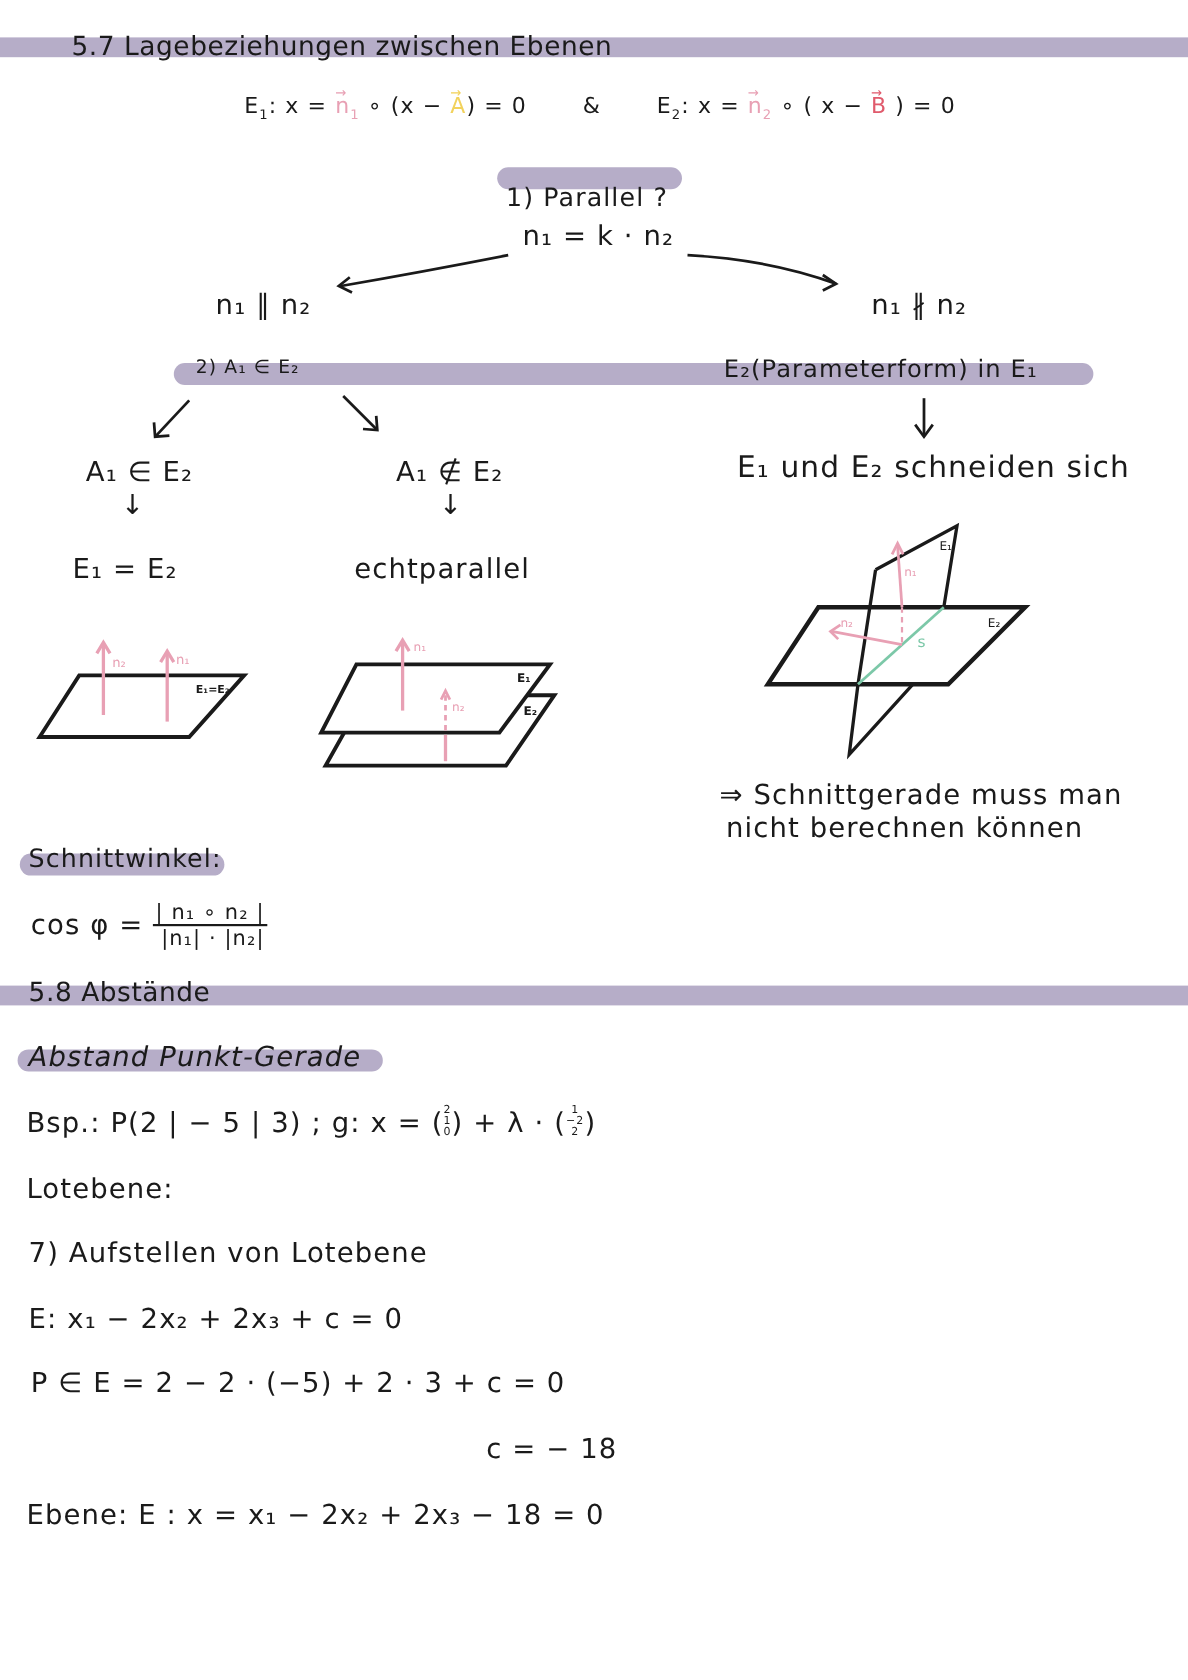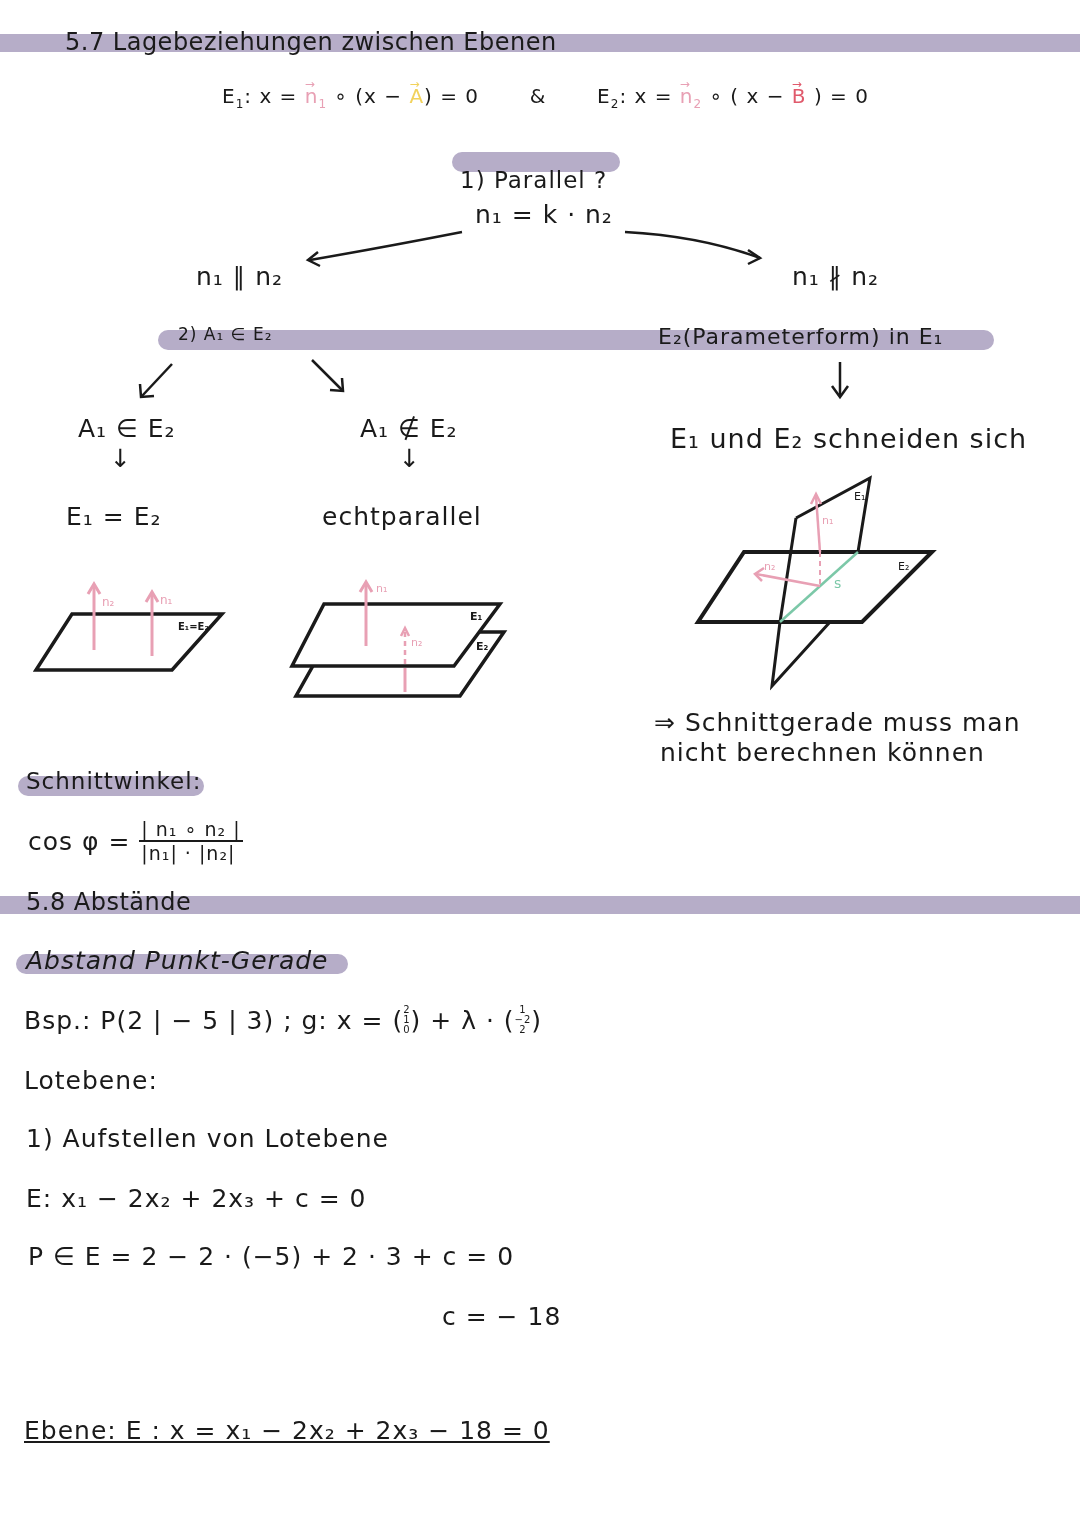--- a/index.html
+++ b/index.html
@@ -10,21 +10,21 @@
   .pill { position:absolute; background:#b6adc8; border-radius:12px; }
   .h1 { font-size:24px; letter-spacing:0.5px; }
   .txt { font-size:25px; letter-spacing:1px; }
   .txt-lg { font-size:20px; letter-spacing:1px; }
   .pink { color:#e8a0b4; }
   .yellow { color:#f2d25c; }
   .red { color:#e05a6c; }
   sub { font-size:60%; }
   .vec { position:relative; display:inline-block; }
   .vec::before { content:"→"; position:absolute; top:-0.62em; left:0; font-size:0.6em; }
-  .frac { display:inline-block; vertical-align:middle; text-align:left; font-size:19px; }
+  .frac { display:inline-block; vertical-align:middle; text-align:right; font-size:19px; }
   .frac .num { border-bottom:2px solid #1a1a1a; padding:0 2px; }
   .frac .den { padding:0 2px; }
   svg { position:absolute; overflow:visible; }
 </style>
 </head>
 <body>
 
 <div class="hl-bar" style="left:0;top:34px;width:1080px;"></div>
 <div class="abs h1" style="left:26px;top:28px;margin-left:39px;">5.7 Lagebeziehungen zwischen Ebenen</div>
 
@@ -63,21 +63,21 @@
 <div class="abs txt" style="left:658px;top:324px;font-size:22px;">E₂(Parameterform) in E₁</div>
 
 <div class="abs txt" style="left:78px;top:414px;">A₁ ∈  E₂</div>
 <div class="abs txt" style="left:110px;top:444px;">↓</div>
 <div class="abs txt" style="left:66px;top:502px;">E₁  =  E₂</div>
 
 <div class="abs txt" style="left:360px;top:414px;">A₁ ∉  E₂</div>
 <div class="abs txt" style="left:399px;top:444px;">↓</div>
 <div class="abs txt" style="left:322px;top:502px;">echtparallel</div>
 
-<div class="abs txt" style="left:670px;top:423px;font-size:27px;">E₁ und  E₂ schneiden sich</div>
+<div class="abs txt" style="left:670px;top:410px;font-size:27px;">E₁ und  E₂ schneiden sich</div>
 
 <svg style="left:0;top:570px;width:260px;height:120px;">
   <polygon points="72,44 222,44 172,100 36,100" fill="none" stroke="#1a1a1a" stroke-width="3.5"></polygon>
   <line x1="94" y1="80" x2="94" y2="16" stroke="#e8a0b4" stroke-width="3"></line>
   <path d="M88,24 L94,14 L100,24" stroke="#e8a0b4" stroke-width="3" fill="none"></path>
   <line x1="152" y1="86" x2="152" y2="24" stroke="#e8a0b4" stroke-width="3"></line>
   <path d="M146,32 L152,22 L158,32" stroke="#e8a0b4" stroke-width="3" fill="none"></path>
   <text x="102" y="36" font-size="12" fill="#e8a0b4" font-family="DejaVu Sans, sans-serif">n₂</text>
   <text x="160" y="34" font-size="12" fill="#e8a0b4" font-family="DejaVu Sans, sans-serif">n₁</text>
   <text x="178" y="60" font-size="10" fill="#1a1a1a" font-weight="bold" font-family="DejaVu Sans, sans-serif">E₁=E₂</text>
@@ -138,17 +138,17 @@
 
 <div class="pill" style="left:16px;top:954px;width:332px;height:20px;"></div>
 <div class="abs txt" style="left:26px;top:946px;font-style:italic;">Abstand Punkt-Gerade</div>
 
 <div class="abs txt" style="left:24px;top:1004px;">
   <span style="vertical-align:middle;">Bsp.:  P(2 | − 5 | 3) ;  g: x = </span>
   <span style="vertical-align:middle;">(</span><span style="display:inline-block;vertical-align:middle;font-size:10px;line-height:10px;text-align:center;"><div>2</div><div>1</div><div>0</div></span><span style="vertical-align:middle;">)</span><span style="vertical-align:middle;"> + λ · </span><span style="vertical-align:middle;">(</span><span style="display:inline-block;vertical-align:middle;font-size:10px;line-height:10px;text-align:center;"><div>1</div><div>−2</div><div>2</div></span><span style="vertical-align:middle;">)</span>
 </div>
 
 <div class="abs txt" style="left:24px;top:1066px;">Lotebene:</div>
-<div class="abs txt" style="left:26px;top:1124px;">1) Aufstellen von Lotebene</div>
+<div class="abs txt" style="left:26px;top:1124px;">7) Aufstellen von Lotebene</div>
 <div class="abs txt" style="left:26px;top:1184px;">E:  x₁ − 2x₂ + 2x₃ + c = 0</div>
 <div class="abs txt" style="left:28px;top:1242px;">P ∈ E = 2 − 2 · (−5) + 2 · 3 + c = 0</div>
 <div class="abs txt" style="left:442px;top:1302px;">c = − 18</div>
-<div class="abs txt" style="left:24px;top:1416px;text-decoration:underline;">Ebene:  E : x = x₁ − 2x₂ + 2x₃ − 18 = 0</div>
+<div class="abs txt" style="left:24px;top:1362px;">Ebene:  E : x = x₁ − 2x₂ + 2x₃ − 18 = 0</div>
 
 </body></html>

